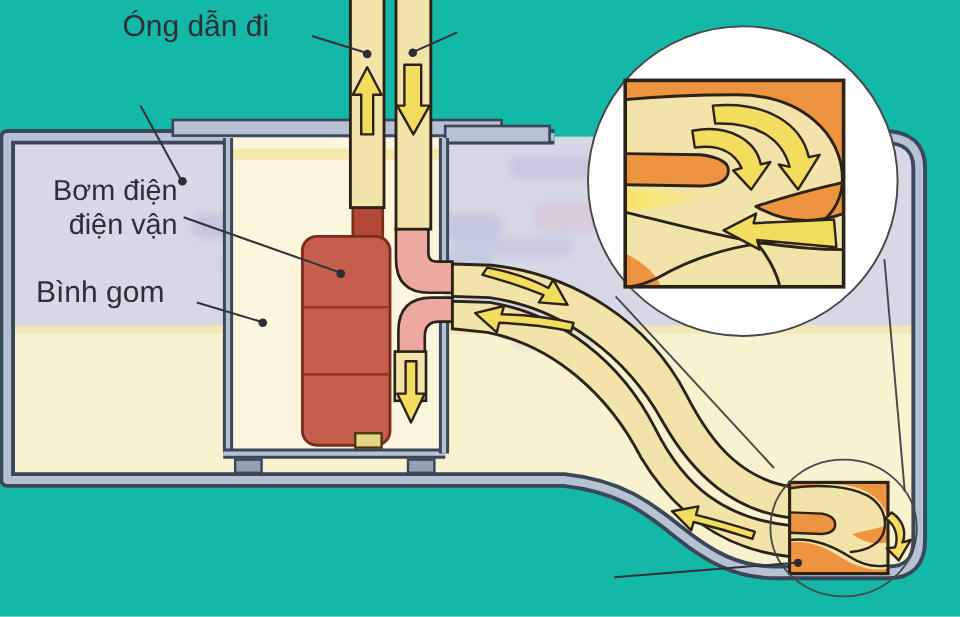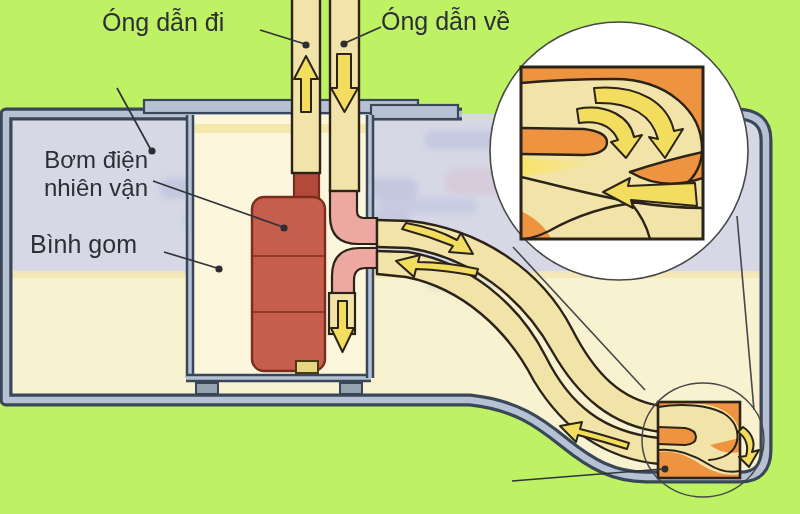--- a/index.html
+++ b/index.html
@@ -2,21 +2,21 @@
 <html style="--cream: #f8f2d0; --pipe: #f2e4a9; --lavender: #d7d8e6; --wall-dark: #3a4758; --wall-core: #b6c2d4; --orange: #ee9440; --pink: #eda9a1; --pump-red: #c65e4d; --pump-dark: #7a2c1f; --neck: #b34a39; --yellow: #f2dd5e; --ink: #2b2318; --label-ink: #2e2e36;"><head>
 <meta charset="utf-8">
 <style>
   :root{
     --cream:#f8f2d0; --pipe:#f2e4a9; --lavender:#d7d8e6;
     --wall-dark:#3a4758; --wall-core:#b6c2d4; --orange:#ee9440;
     --pink:#eda9a1; --pump-red:#c65e4d; --pump-dark:#7a2c1f; --neck:#b34a39;
     --yellow:#f2dd5e; --ink:#2b2318; --label-ink:#2e2e36; --line:#474747;
   }
   html,body{margin:0;padding:0;background:#fff;}
-  #stage{position:relative;width:800px;height:514px;background:#bef264;overflow:hidden;
+  #stage{position:relative;width:800px;height:514px;background:#14b8a6;overflow:hidden;
          font-family:"Liberation Sans","DejaVu Sans",sans-serif;}
   #diagram{position:absolute;left:0;top:0;}
   .lbl{position:absolute;color:var(--label-ink);font-size:25px;white-space:nowrap;}
   #lb-pump{width:136px;text-align:right;font-size:24px;line-height:1.18;white-space:normal;}
   #lb-jet{font-size:28px;}
   
   .f-cream{fill:var(--cream);} .f-pipe{fill:var(--pipe);} .f-lav{fill:var(--lavender);}
   .f-orange{fill:var(--orange);} .f-pink{fill:var(--pink);stroke:var(--ink);stroke-width:2.2;}
   .f-yellow{fill:var(--yellow);stroke:var(--ink);stroke-width:2;stroke-linejoin:round;}
   .s-wall{stroke:var(--wall-dark);stroke-width:13;fill:none;stroke-linejoin:round;}
@@ -179,20 +179,19 @@
     <path class="leader" d="M153,181 L283,227"></path>
         <circle class="dot" cx="284" cy="228" r="3.6"></circle>
     <path class="leader" d="M164,252 L217,268"></path>
         <circle class="dot" cx="219" cy="269" r="3.6"></circle>
     <path class="leader" d="M512,481 L600,474 L663,469"></path>
         <circle class="dot" cx="665" cy="469" r="3.4"></circle>
   </g>
 </svg>
 
 <div class="lbl" id="lb-supply" style="left:102px;top:8px">Óng dẫn đi</div>
-<div class="lbl" id="lb-return" style="left:381px;top:7px">Óng dẫn về</div>
 <div class="lbl" id="lb-pump" style="left:12px;top:146px">
   <span>Bơm điện</span><br>
-  <span>nhiên vận</span>
+  <span>điện vận</span>
 </div>
 <div class="lbl" id="lb-pot" style="left:30px;top:230px">Bình gom</div>
 
 </div>
 
 </body></html>

